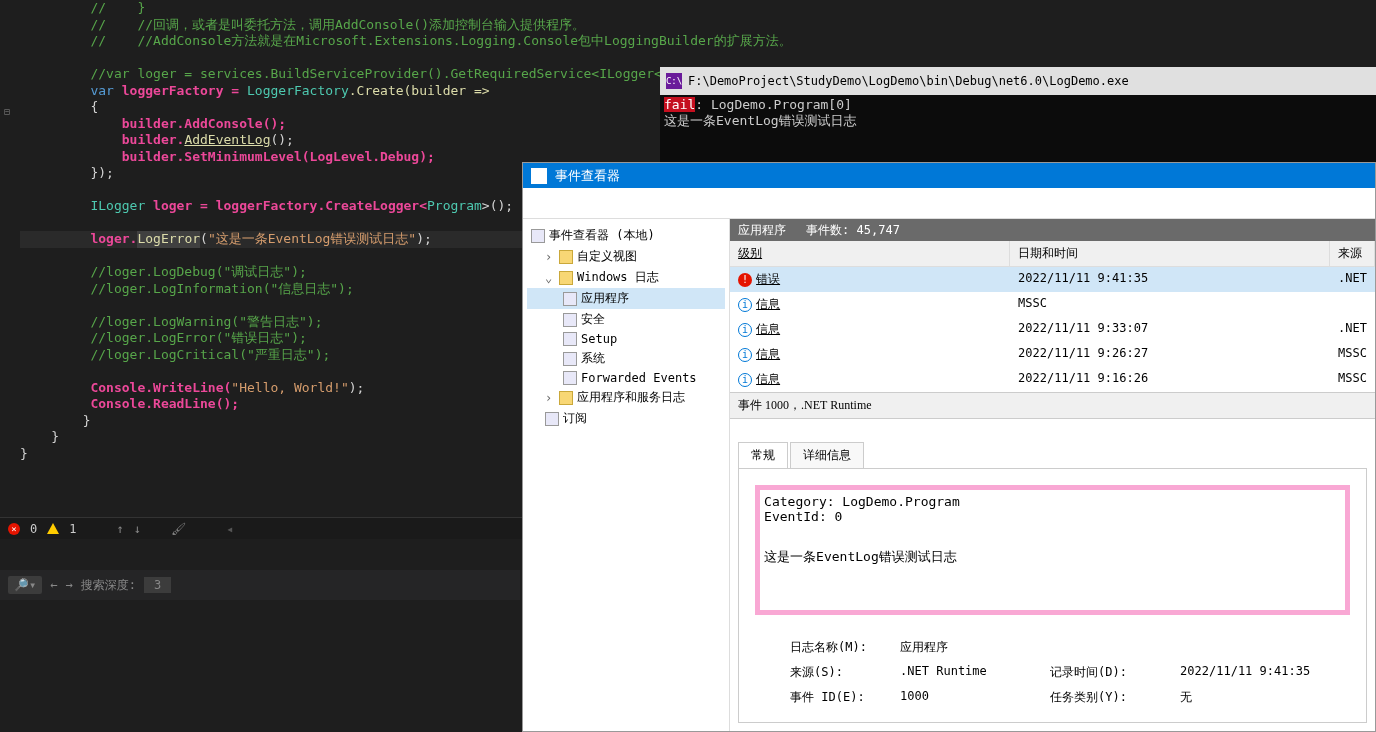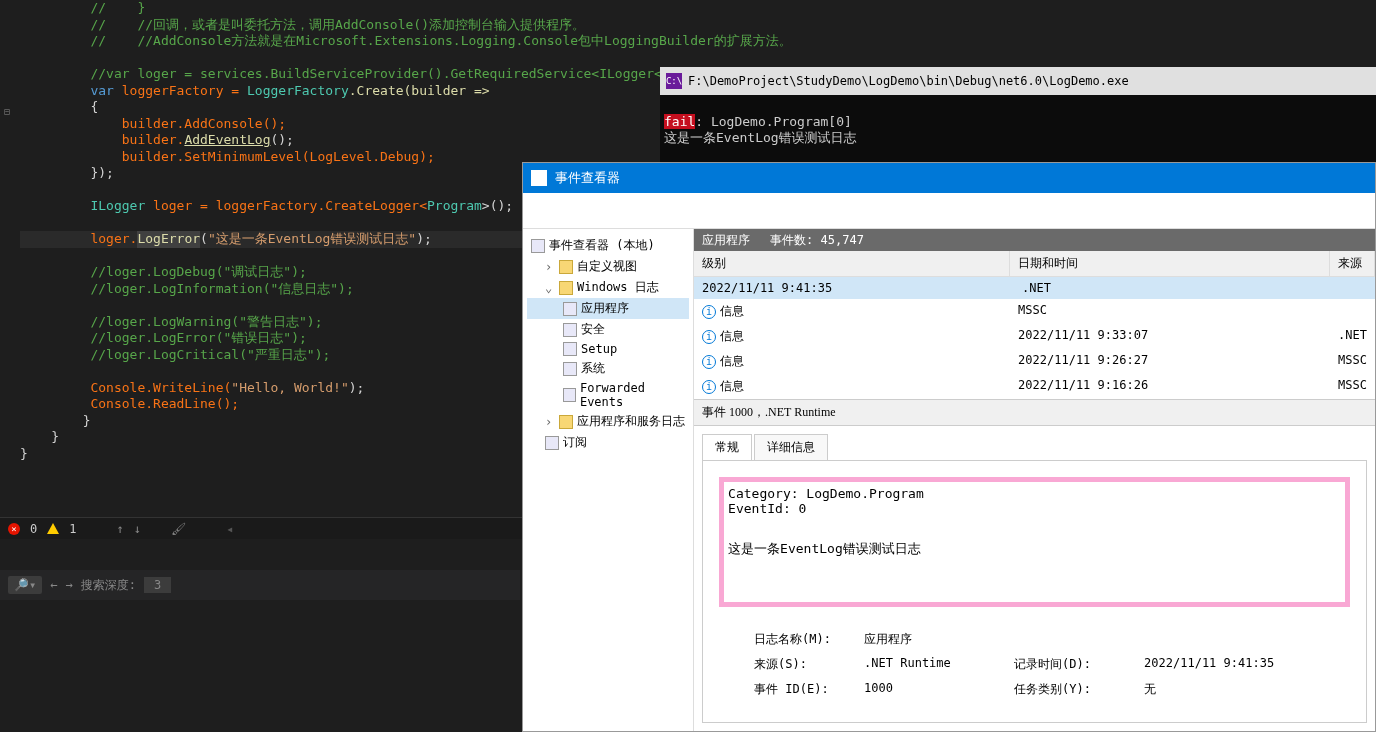--- a/index.html
+++ b/index.html
@@ -2,37 +2,37 @@
 <html><head>
 <meta charset="utf-8">
 <style>
 * { margin:0; padding:0; box-sizing:border-box; font-family:Consolas,"Microsoft YaHei",monospace; }
 body { width:1376px; height:732px; background:#1e1e1e; overflow:hidden; position:relative; }
 .editor { position:absolute; left:0; top:0; width:670px; height:510px; background:#1e1e1e; color:#d4d4d4; font-size:13px; line-height:16.5px; }
 .code-area { padding-left:20px; }
 .line { white-space:pre; }
 .comment { color:#57a64a; }
 .keyword { color:#569cd6; }
-.identifier { color:#f97316; }
+.identifier { color:#ec4899;font-weight:bold; }
 .class { color:#4ec9b0; }
 .method { color:#dcdcaa; }
 .string { color:#d69d6d; }
 .highlight { background:#404040; display:inline-block; }
 .line-hl { background:#2a2a2a; }
 .gutter-marker { position:absolute; left:4px; color:#6a6a6a; font-size:10px; }
 .status-bar { position:absolute; left:0; top:517px; width:660px; height:22px; background:#1a1a1a; border-top:1px solid #333; display:flex; align-items:center; padding:0 8px; color:#ccc; font-size:12px; gap:10px; }
 .err-icon { width:12px; height:12px; border-radius:50%; background:#e51400; display:inline-flex; align-items:center; justify-content:center; color:#fff; font-size:9px; }
 .warn-icon { width:0; height:0; border-left:6px solid transparent; border-right:6px solid transparent; border-bottom:11px solid #ffcc00; display:inline-block; position:relative; }
 .search-bar { position:absolute; left:0; top:570px; width:520px; height:30px; background:#252526; display:flex; align-items:center; padding:0 8px; color:#888; font-size:12px; gap:8px; }
 .search-icon { background:#3c3c3c; padding:2px 6px; border-radius:2px; }
 
 .console { position:absolute; left:660px; top:67px; right:0; height:95px; background:#0c0c0c; color:#ccc; font-size:13px; }
 .console-title { background:#e0e0e0; height:28px; color:#000; display:flex; align-items:center; padding:0 6px; font-size:12px; }
 .console-title-icon { width:16px; height:16px; background:#6a1b9a; margin-right:6px; display:inline-flex; align-items:center; justify-content:center; color:#fff; font-size:9px; }
-.console-body { padding:19px 4px; font-family:"NSimSun",monospace; }
+.console-body { padding:2px 4px; font-family:"NSimSun",monospace; }
 .fail { background:#c50f1f; color:#fff; }
 
 .eventviewer { position:absolute; left:522px; top:162px; right:0; bottom:0; background:#fff; border:1px solid #999; display:flex; flex-direction:column; }
 .ev-title { height:30px; background:#0078d7; color:#fff; display:flex; align-items:center; padding:0 8px; font-size:13px; }
 .ev-title-icon { width:16px; height:16px; background:#fff; margin-right:8px; }
 .ev-body { flex:1; display:flex; background:#fff; }
 .ev-toolbar { height:36px; border-bottom:1px solid #ddd; }
 .ev-tree { width:228px; border-right:1px solid #ddd; padding:6px 4px; font-size:12px; color:#000; }
 .tree-item { padding:2px 4px; display:flex; align-items:center; gap:4px; cursor:pointer; }
 .tree-item.indent1 { padding-left:18px; }
@@ -40,31 +40,31 @@
 .tree-item.selected { background:#d0e6f7; }
 .tree-arrow { width:10px; display:inline-block; color:#666; }
 .tree-icon { width:14px; height:14px; display:inline-block; }
 .icon-folder { background:#f8d775; border:1px solid #caa83a; }
 .icon-log { background:#e8e8f8; border:1px solid #999; }
 .ev-main { flex:1; display:flex; flex-direction:column; }
 .ev-header { background:#6a6a6a; color:#fff; height:22px; display:flex; align-items:center; padding:0 8px; font-size:12px; gap:20px; }
 .ev-grid { flex:0 0 auto; }
 .ev-grid-head { display:flex; background:#f0f0f0; border-bottom:1px solid #ddd; font-size:12px; }
 .ev-grid-head > div { padding:4px 8px; border-right:1px solid #ddd; }
-.col-level { width:316px; }
+.col-level { width:280px;text-decoration:underline; }
 .col-date { width:320px; }
 .col-src { flex:1; }
 .ev-row { display:flex; font-size:12px; padding:2px 0; }
 .ev-row > div { padding:2px 8px; }
 .ev-row.sel { background:#d0e6f7; }
 .lvl-icon { width:14px; height:14px; border-radius:50%; display:inline-flex; align-items:center; justify-content:center; font-size:10px; margin-right:4px; }
 .lvl-err { background:#e51400; color:#fff; }
 .lvl-info { background:#fff; border:1px solid #0078d7; color:#0078d7; }
 .ev-detail-title { background:#f0f0f0; padding:4px 8px; font-size:12px; border-top:1px solid #ccc; border-bottom:1px solid #ccc; font-family:"NSimSun"; }
-.ev-tabs { display:flex; padding:8px 8px 0 8px; gap:2px; }
+.ev-tabs { display:flex; padding:23px 8px 0 8px; gap:2px; }
 .ev-tab { padding:4px 12px; font-size:12px; border:1px solid #ccc; border-bottom:none; background:#f8f8f8; cursor:pointer; }
 .ev-tab.active { background:#fff; }
 .ev-detail-body { border:1px solid #ccc; margin:0 8px 8px 8px; padding:16px; font-size:13px; flex:1; }
 .ev-detail-inner { border:5px solid #f9a8d4; padding:4px; margin-bottom:24px; min-height:130px; }
 .detail-grid { display:grid; grid-template-columns:110px 150px 130px auto; row-gap:8px; font-size:12px;margin-left:35px; }
 </style>
 </head>
 <body>
 
 <div class="editor">
@@ -189,20 +189,21 @@
         <span><span>事件数:</span> <span>45,747</span></span>
       </div>
       <div class="ev-grid">
         <div class="ev-grid-head">
           <div class="col-level">级别</div>
           <div class="col-date">日期和时间</div>
           <div class="col-src">来源</div>
         </div>
         <div id="ev-rows">
             <div class="ev-row sel">
+              <div class="col-level"><span class="lvl-icon lvl-err">!</span>错误</div>
               <div class="col-date">2022/11/11 9:41:35</div>
               <div class="col-src">.NET</div>
             </div>
             <div class="ev-row">
               <div class="col-level"><span class="lvl-icon lvl-info">i</span>信息</div>
               <div class="col-src">MSSC</div>
             </div>
             <div class="ev-row">
               <div class="col-level"><span class="lvl-icon lvl-info">i</span>信息</div>
               <div class="col-date">2022/11/11 9:33:07</div>

